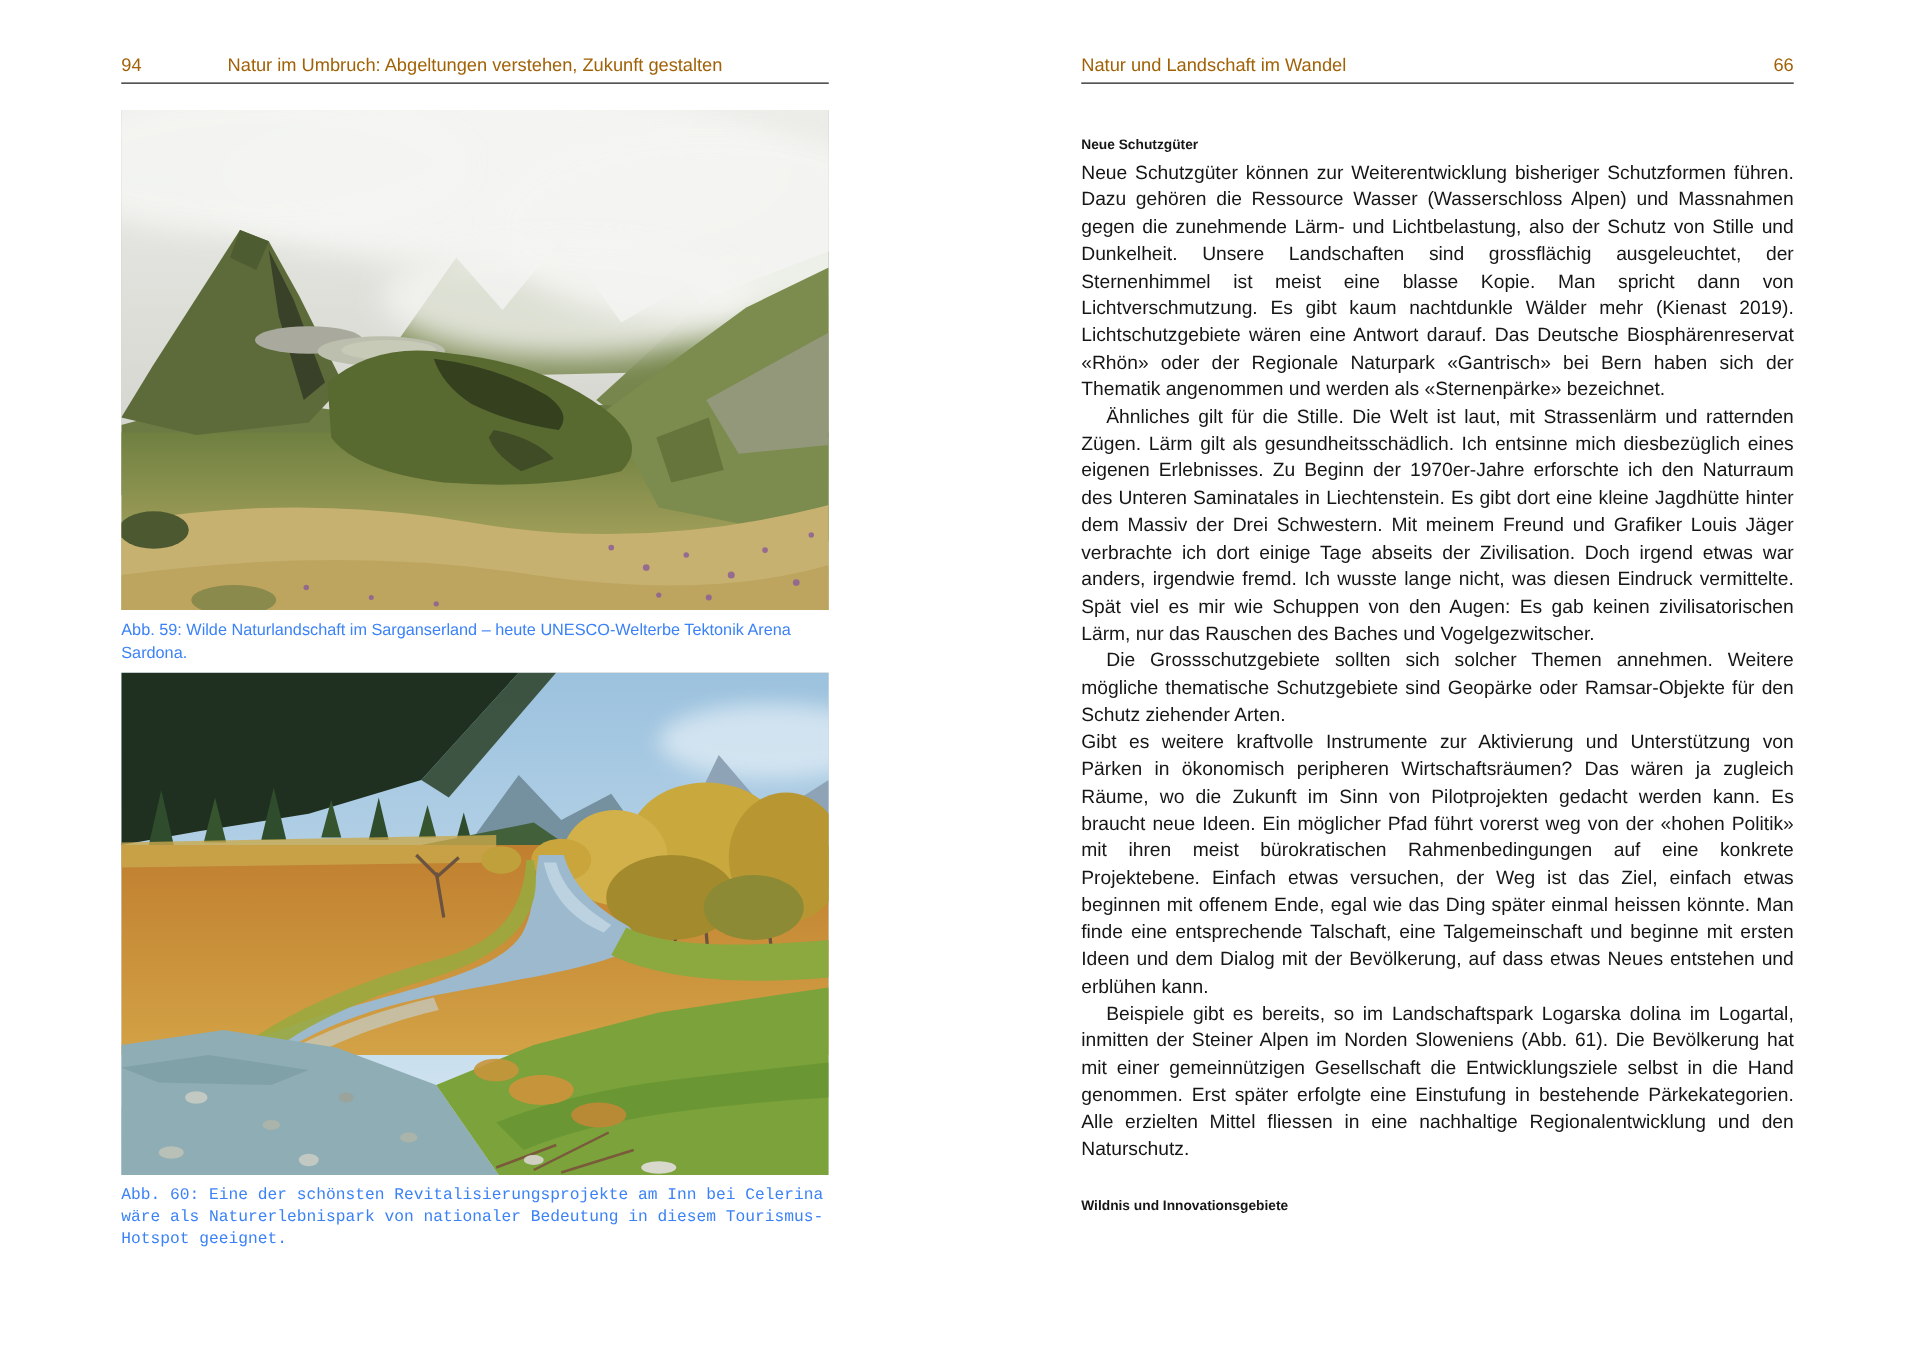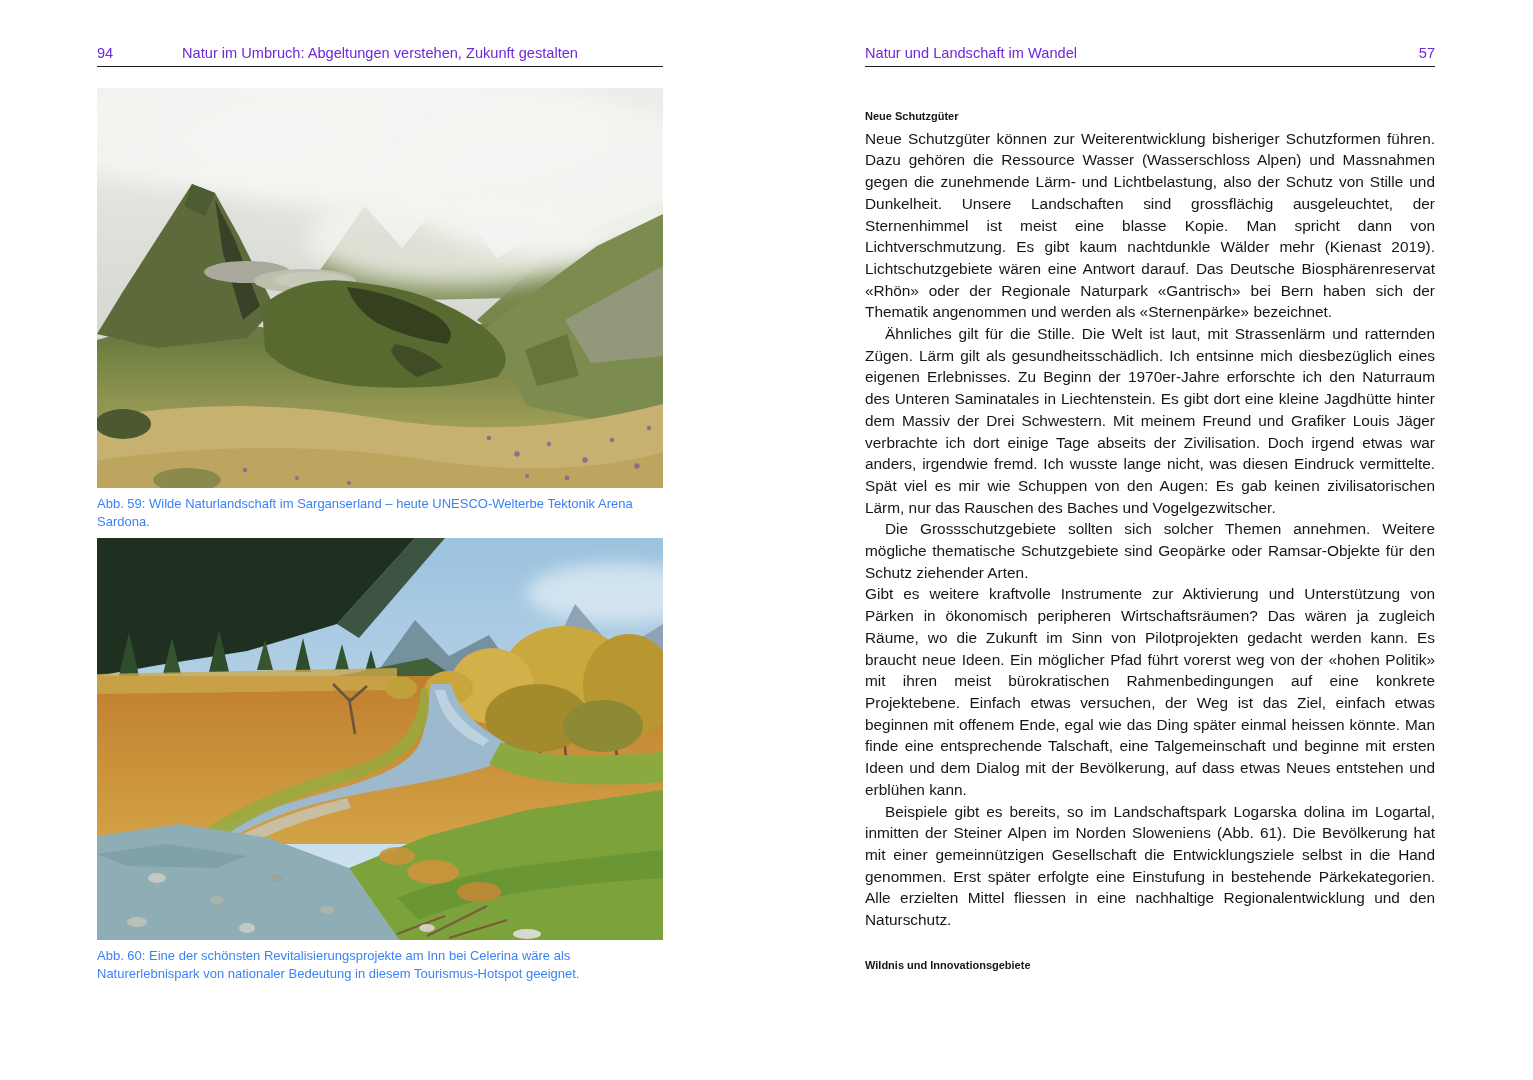--- a/index.html
+++ b/index.html
@@ -7,31 +7,31 @@
     width:1533px;height:1080px;overflow:hidden;
     font-family:"Liberation Sans",sans-serif;color:#161616;
     -webkit-font-smoothing:antialiased;
   }
   .spread{position:relative;width:1533px;height:1080px;background:#ffffff;}
   .page{position:absolute;top:0;height:1080px;}
   .page-left{left:97px;width:566px;}
   .page-right{left:865px;width:570px;}
 
   
-  .runhead{position:absolute;top:44px;left:0;right:0;height:18px;font-size:14.6px;line-height:18px;color:#6d28d9;}
+  .runhead{position:absolute;top:44px;left:0;right:0;height:18px;font-size:14.6px;line-height:18px;color:#a16207;}
   .runhead .folio-left{position:absolute;left:0;top:0;}
   .runhead .folio-right{position:absolute;right:0;top:0;}
   .runhead .title-center{position:absolute;left:0;right:0;text-align:center;top:0;}
   .runhead .title-left{position:absolute;left:0;top:0;}
   .rule{position:absolute;top:66px;left:0;right:0;border-top:1.7px solid #1d1d1d;}
 
   
   figure{margin:0;padding:0;position:absolute;left:0;width:566px;}
   .fig-59{top:88px;}
-  .fig-60{top:538px;}
+  .fig-60{top:538px;font-family:Liberation Mono, monospace;}
   .photo{width:566px;overflow:hidden;background:#ccc;}
   .photo svg{display:block;}
   figcaption{margin-top:7px;font-size:13px;line-height:17.5px;color:#3b82f6;}
 
   
   .body-text{
     position:absolute;top:82px;left:0;width:570px;
     font-size:15.4px;line-height:21.7px;text-align:justify;
     text-justify:inter-word;hyphens:auto;-webkit-hyphens:auto;
   }
@@ -223,21 +223,21 @@
           </g>
         </svg>
       </div>
       <figcaption>Abb. 60: Eine der schönsten Revitalisierungsprojekte am Inn bei Celerina wäre als Naturerlebnispark von nationaler Bedeutung in diesem Tourismus-Hotspot geeignet.</figcaption>
     </figure>
   </section>
 
   <section class="page page-right">
     <header class="runhead">
       <span class="title-left">Natur und Landschaft im Wandel</span>
-      <span class="folio-right">57</span>
+      <span class="folio-right">66</span>
     </header>
     <div class="rule"></div>
 
     <div class="body-text" lang="de">
 
       <h3 class="shead">Neue Schutzgüter</h3>
       <p class="para">Neue Schutzgüter können zur Weiterentwicklung bisheriger Schutzformen führen. Dazu gehören die Ressource Wasser (Wasserschloss Alpen) und Massnahmen gegen die zunehmende Lärm- und Lichtbelastung, also der Schutz von Stille und Dunkelheit. Unsere Landschaften sind grossflächig ausgeleuchtet, der Sternenhimmel ist meist eine blasse Kopie. Man spricht dann von Lichtverschmutzung. Es gibt kaum nachtdunkle Wälder mehr (Kienast 2019). Lichtschutzgebiete wären eine Antwort darauf. Das Deutsche Biosphärenreservat «Rhön» oder der Regionale Naturpark «Gantrisch» bei Bern haben sich der Thematik angenommen und werden als «Sternenpärke» bezeichnet.</p>
       <p class="para indent">Ähnliches gilt für die Stille. Die Welt ist laut, mit Strassenlärm und ratternden Zügen. Lärm gilt als gesundheitsschädlich. Ich entsinne mich diesbezüglich eines eigenen Erlebnisses. Zu Beginn der 1970er-Jahre erforschte ich den Naturraum des Unteren Saminatales in Liechtenstein. Es gibt dort eine kleine Jagdhütte hinter dem Massiv der Drei Schwestern. Mit meinem Freund und Grafiker Louis Jäger verbrachte ich dort einige Tage abseits der Zivilisation. Doch irgend etwas war anders, irgendwie fremd. Ich wusste lange nicht, was diesen Eindruck vermittelte. Spät viel es mir wie Schuppen von den Augen: Es gab keinen zivilisatorischen Lärm, nur das Rauschen des Baches und Vogelgezwitscher.</p>
       <p class="para indent">Die Grossschutzgebiete sollten sich solcher Themen annehmen. Weitere mögliche thematische Schutzgebiete sind Geopärke oder Ramsar-Objekte für den Schutz ziehender Arten.</p>
 

